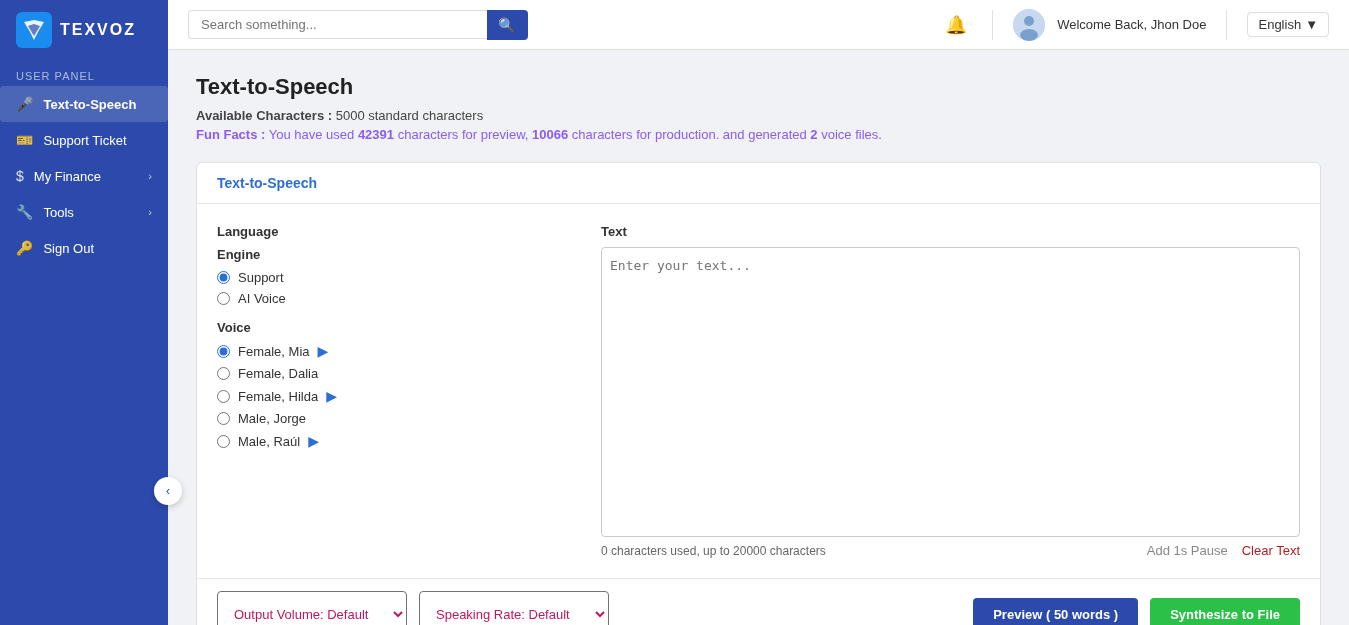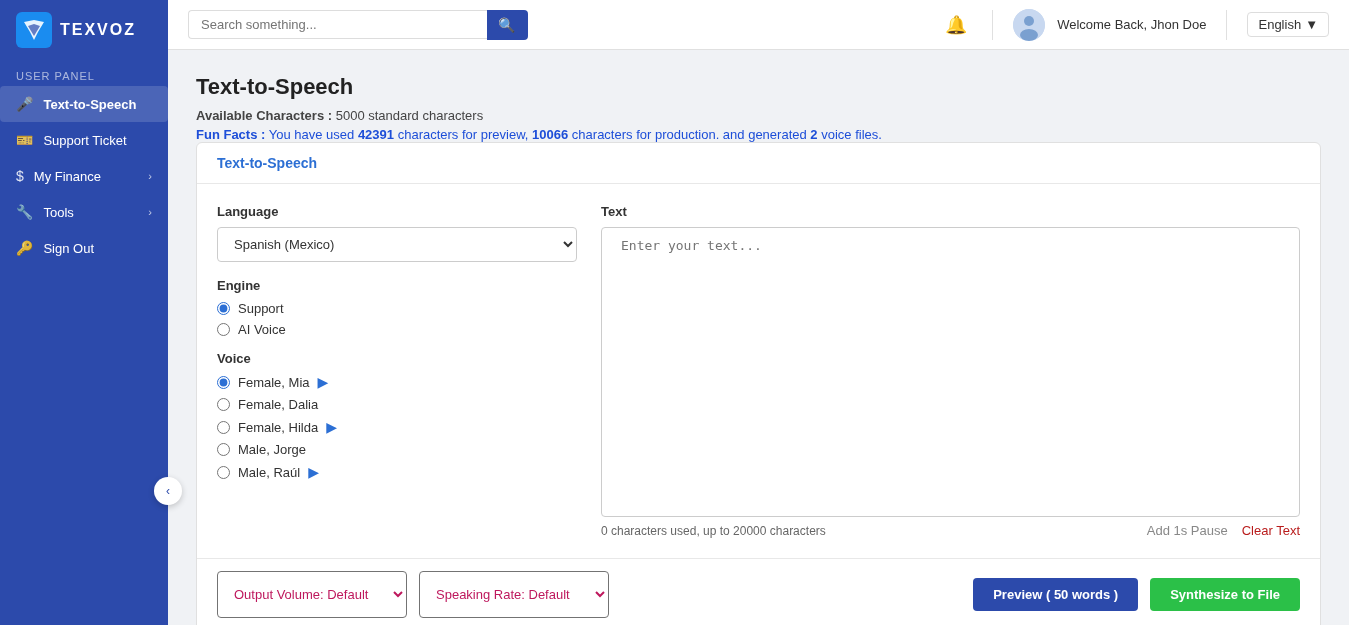--- a/index.html
+++ b/index.html
@@ -181,21 +181,22 @@
       margin-bottom: 8px;
     }
     .info-line {
       font-size: 13px;
       color: #444;
       margin-bottom: 4px;
     }
     .info-line strong { font-weight: bold; }
     .fun-facts {
       font-size: 13px;
-      color: #1d4ed8;
+      color: #8b5cf6;
+      margin-bottom: 20px;
     }
     .fun-facts strong { font-weight: bold; }
 
     
     .card {
       background: #fff;
       border-radius: 6px;
       border: 1px solid #e0e0e0;
       overflow: hidden;
     }
@@ -274,21 +275,21 @@
       font-size: 13px;
       font-weight: bold;
       color: #333;
       margin-bottom: 8px;
     }
     .text-area {
       width: 100%;
       flex: 1;
       border: 1px solid #ccc;
       border-radius: 4px;
-      padding: 10px 19px;
+      padding: 10px 8px;
       font-size: 13px;
       color: #888;
       resize: none;
       min-height: 290px;
       outline: none;
     }
     .text-area-footer {
       display: flex;
       justify-content: space-between;
       align-items: center;
@@ -453,27 +454,20 @@
     <div class="card">
       <div class="card-header">
         <span class="card-header-title">Text-to-Speech</span>
       </div>
 
       <div class="card-body">
 
         <div class="left-panel">
 
           <div class="field-label">Language</div>
-          <select class="lang-select">
-            <option>Spanish (Mexico)</option>
-            <option>English (US)</option>
-            <option>English (UK)</option>
-            <option>French</option>
-            <option>German</option>
-          </select>
 
           <div class="engine-section">
             <div class="field-label">Engine</div>
             <label class="radio-row">
               <input type="radio" name="engine" checked="" style="">
               <span>Support</span>
             </label>
             <label class="radio-row">
               <input type="radio" name="engine" style="">
               <span>AI Voice</span>

